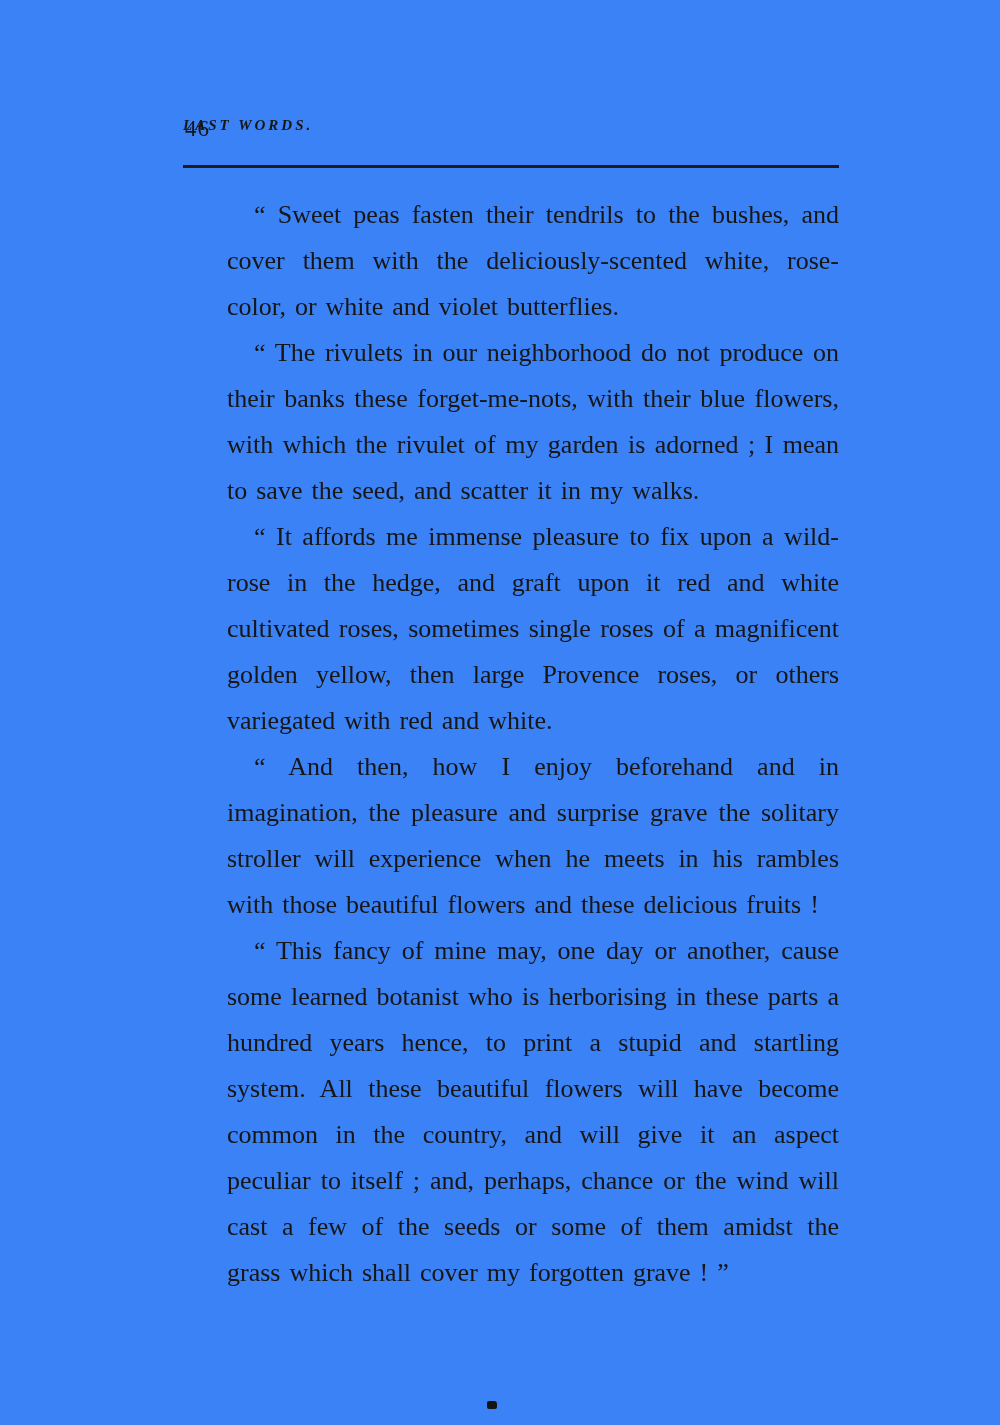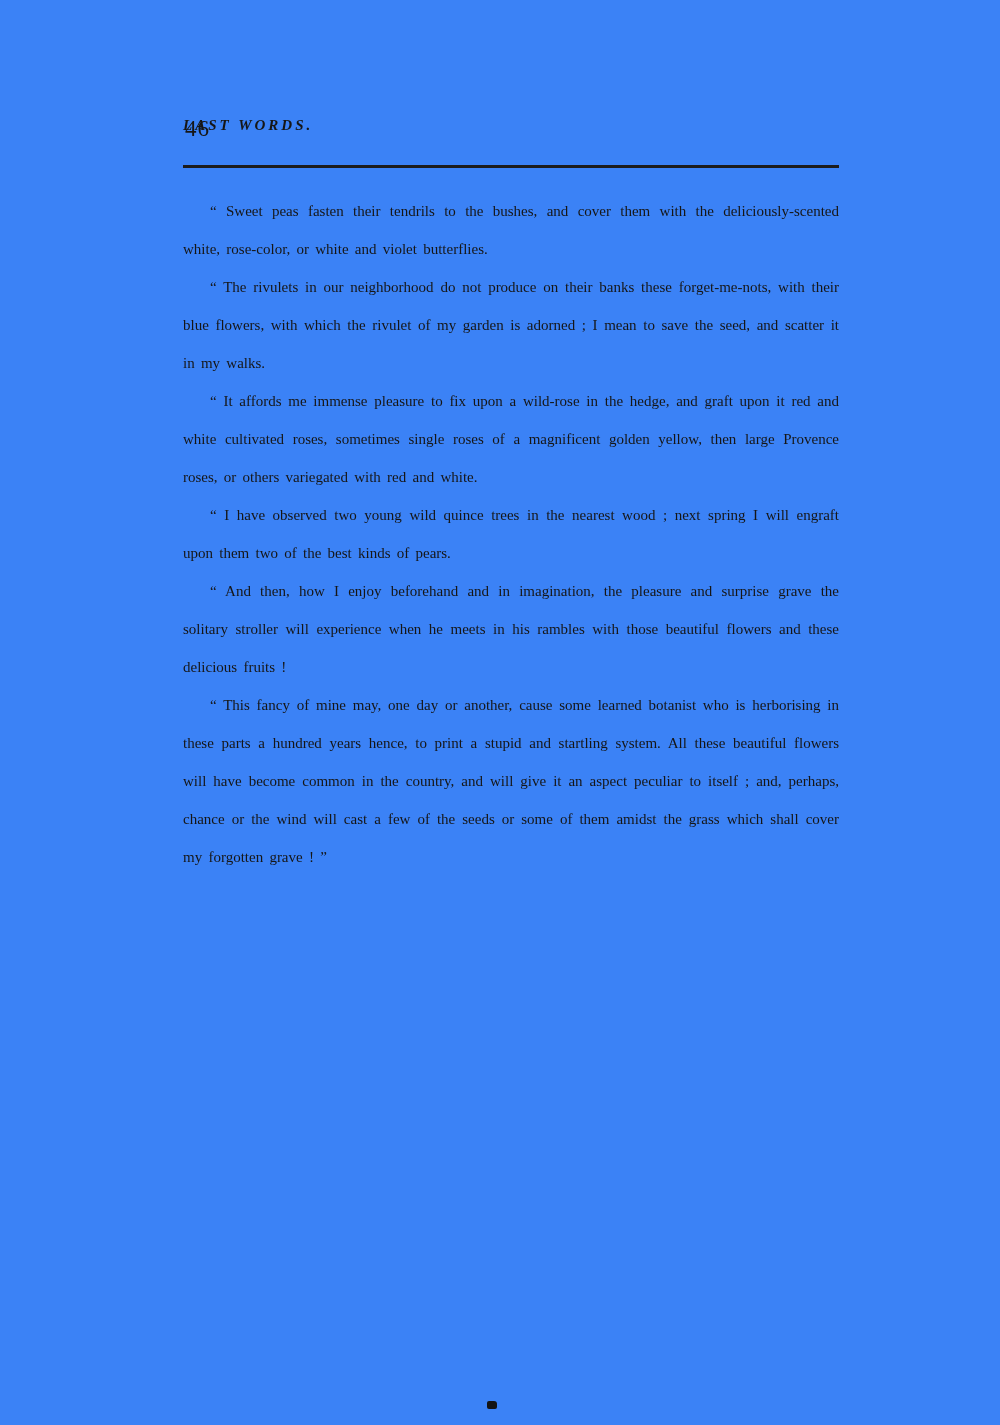--- a/index.html
+++ b/index.html
@@ -44,24 +44,25 @@
     letter-spacing: 3px;
     padding-top: 5px;
   }
   .header-rule {
     height: 0;
     border-top: 3px solid #1c1c1c;
     margin-top: 9px;
   }
   .body-text {
     margin-top: 24px;
-    font-size: 15px;
-    line-height: 38px;
+    font-size: 26px;
+    line-height: 46px;
     text-align: justify;
     word-spacing: 2.5px;
+    margin-left: 44px;
   }
   .body-text p {
     margin: 0;
     text-indent: 27px;
   }
   .scan-artifact {
     position: absolute;
     left: 487px;
     top: 1401px;
     width: 10px;
@@ -80,21 +81,20 @@
       <span class="page-number">46</span>
       <span class="header-title">LAST WORDS.</span>
     </header>
 
     <div class="header-rule"></div>
 
     <main class="body-text">
       <p>“ Sweet peas fasten their tendrils to the bushes, and cover them with the deliciously-scented white, rose-color, or white and violet butterflies.</p>
       <p>“ The rivulets in our neighborhood do not produce on their banks these forget-me-nots, with their blue flowers, with which the rivulet of my garden is adorned ; I mean to save the seed, and scatter it in my walks.</p>
       <p>“ It affords me immense pleasure to fix upon a wild-rose in the hedge, and graft upon it red and white cultivated roses, sometimes single roses of a magnificent golden yellow, then large Provence roses, or others variegated with red and white.</p>
-      <p>“ I have observed two young wild quince trees in the nearest wood ; next spring I will engraft upon them two of the best kinds of pears.</p>
       <p>“ And then, how I enjoy beforehand and in imagination, the pleasure and surprise grave the solitary stroller will experience when he meets in his rambles with those beautiful flowers and these delicious fruits !</p>
       <p>“ This fancy of mine may, one day or another, cause some learned botanist who is herborising in these parts a hundred years hence, to print a stupid and startling system.  All these beautiful flowers will have become common in the country, and will give it an aspect peculiar to itself ; and, perhaps, chance or the wind will cast a few of the seeds or some of them amidst the grass which shall cover my forgotten grave ! ”</p>
     </main>
 
   </div>
 
   <div class="scan-artifact"></div>
 </div>
 
 </body></html>

